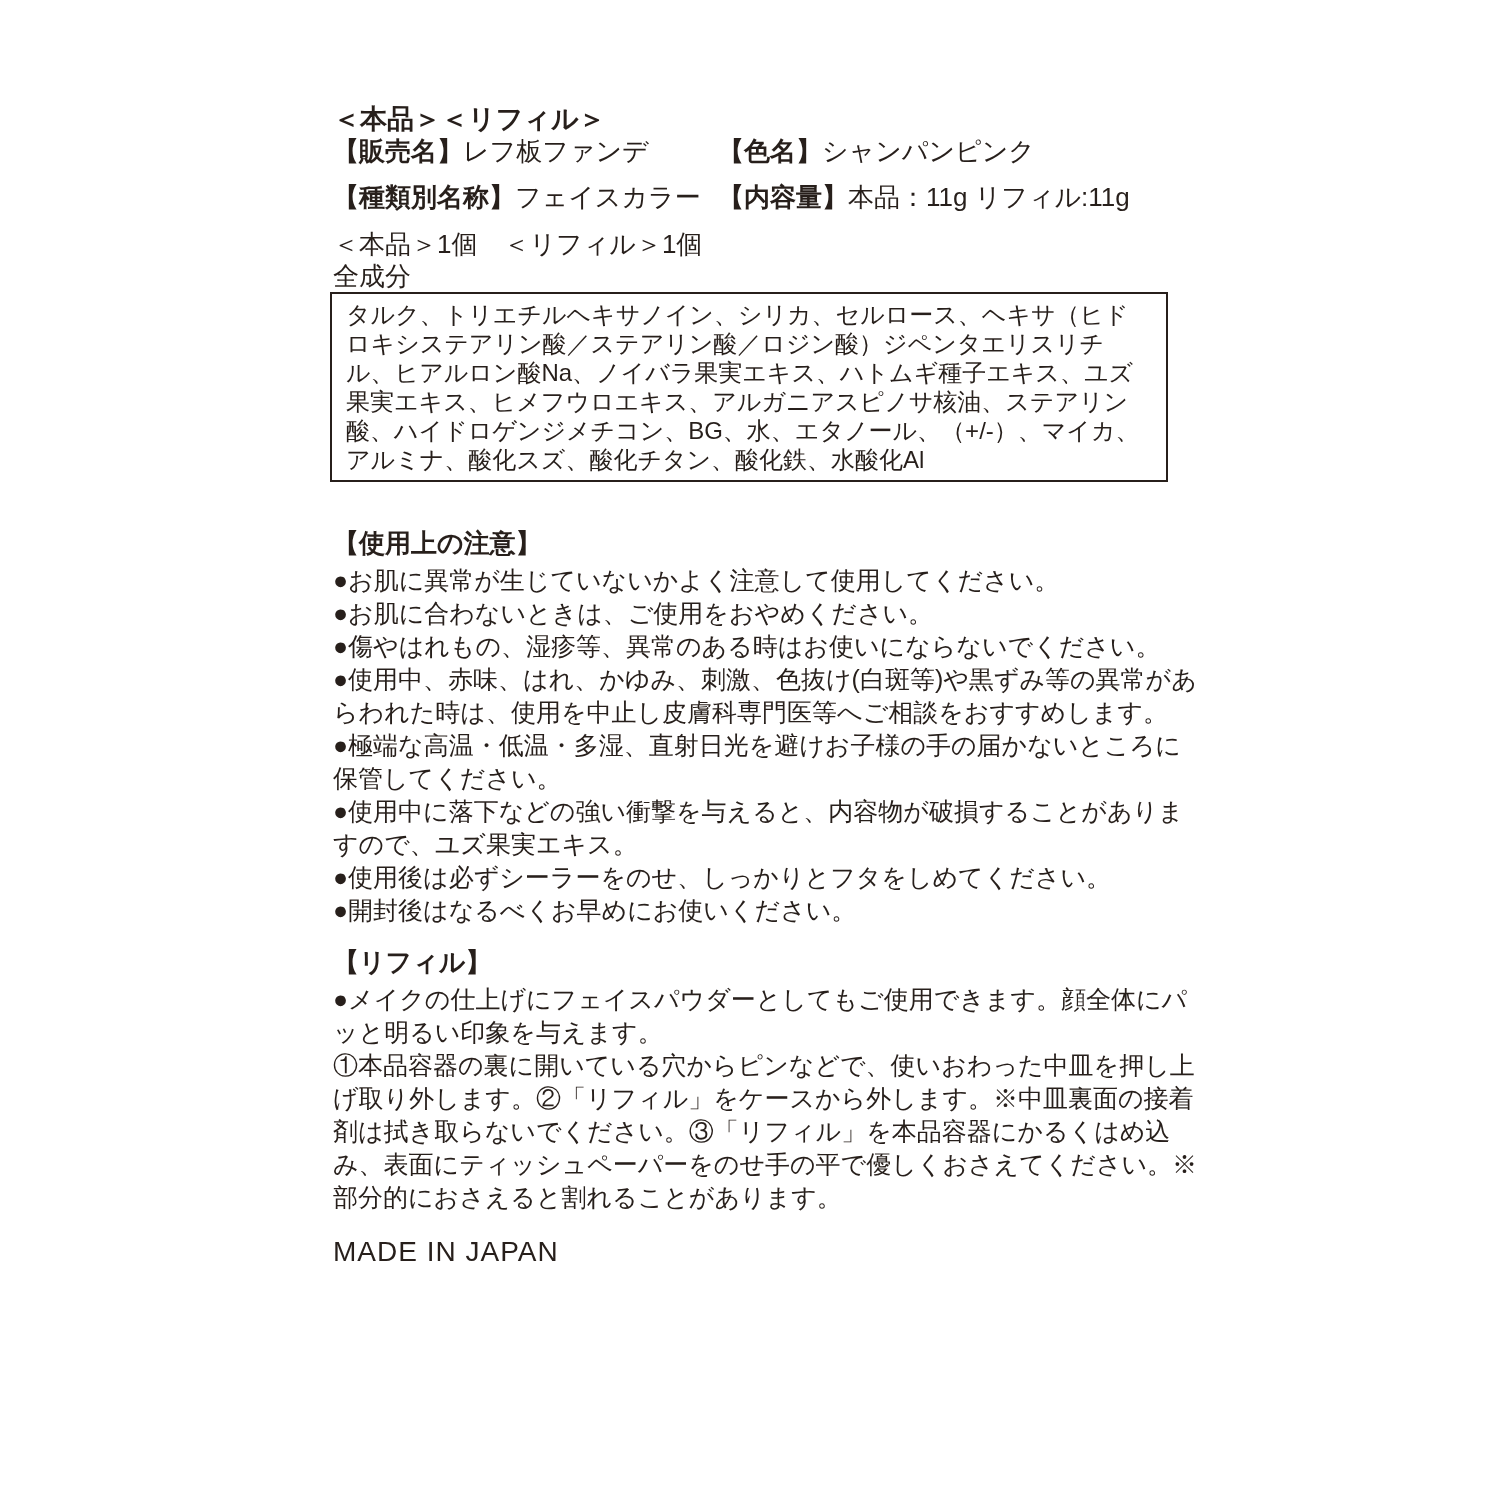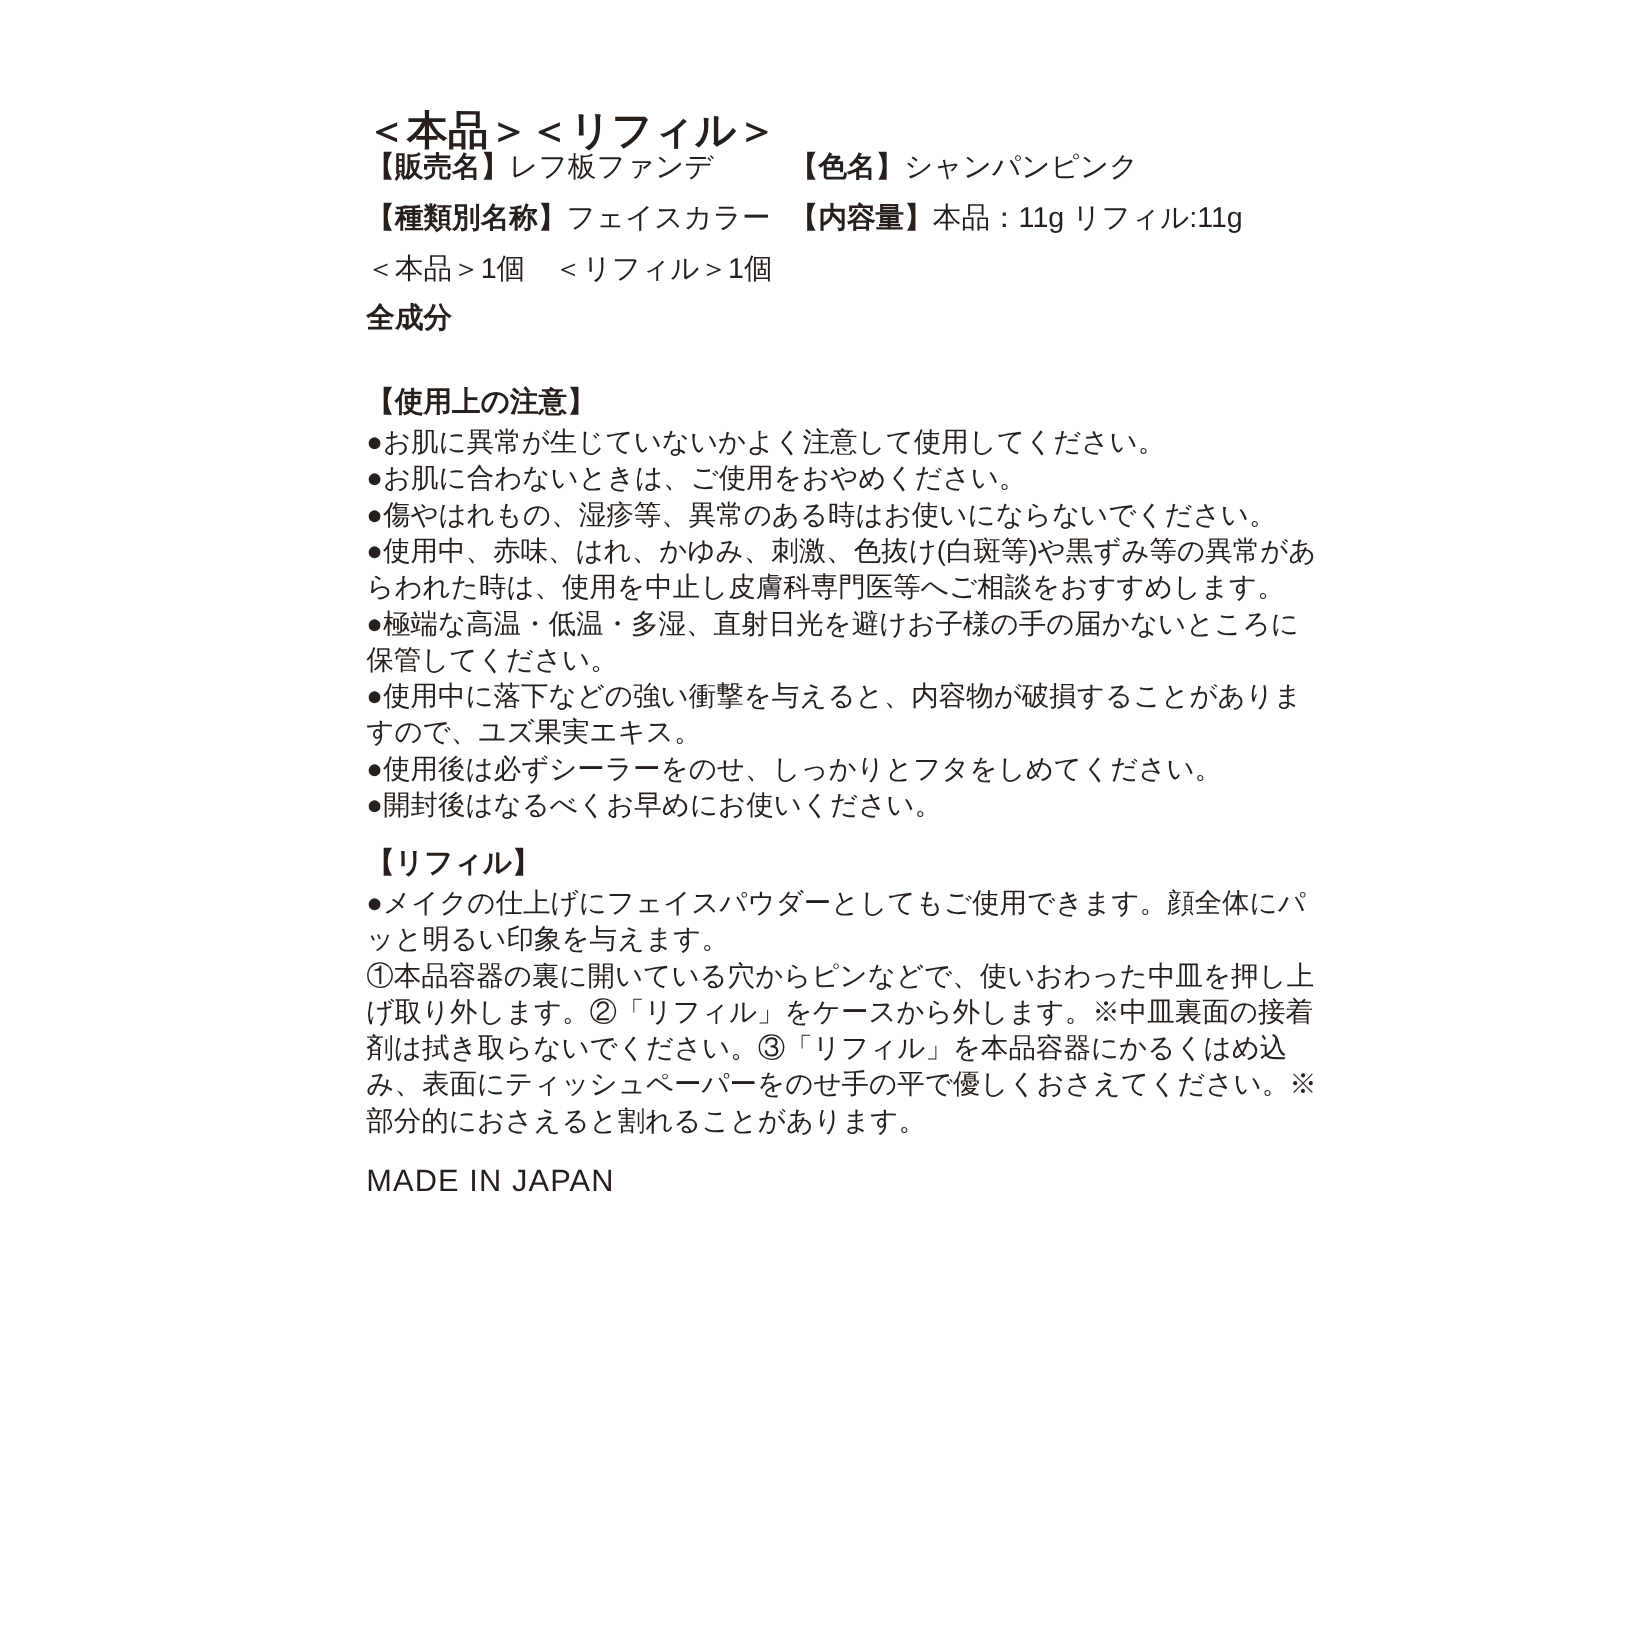--- a/index.html
+++ b/index.html
@@ -15,21 +15,21 @@
     color: #271f1b;
   }
   .content {
     position: absolute;
     left: 333px;
     top: 0;
     width: 872px;
     padding-top: 103px;
   }
   .variants-line {
-    font-size: 37px;
+    font-size: 27px;
     font-weight: 700;
     line-height: 32px;
   }
   .field-row {
     display: flex;
     font-size: 26px;
     line-height: 32px;
   }
   .field-row.row1 { margin-top: 0; }
   .field-row.row2 { margin-top: 14px; }
@@ -38,23 +38,23 @@
     flex: none;
   }
   .field-label { font-weight: 700; }
   .field-value { font-weight: 400; }
   .quantity-line {
     margin-top: 15px;
     font-size: 26px;
     line-height: 32px;
   }
   .ingredients-heading {
-    margin-top: 12px;
+    margin-top: 0;
     font-size: 26px;
-    font-weight: 700;
+    font-weight: 400;
     line-height: 32px;
   }
   .ingredients-box {
     box-sizing: border-box;
     width: 838px;
     margin-left: -3px;
     border: 2px solid #271f1b;
     padding: 6px 14px;
   }
   .ingredients-box p {
@@ -105,20 +105,23 @@
     </div>
     <div class="field-right">
       <span class="field-label">【内容量】</span><span class="field-value">本品：11g リフィル:11g</span>
     </div>
   </div>
 
   <div class="quantity-line">＜本品＞1個　＜リフィル＞1個</div>
 
   <div class="ingredients-heading">全成分</div>
 
+  <div class="ingredients-box">
+    <p>タルク、トリエチルヘキサノイン、シリカ、セルロース、ヘキサ（ヒドロキシステアリン酸／ステアリン酸／ロジン酸）ジペンタエリスリチル、ヒアルロン酸Na、ノイバラ果実エキス、ハトムギ種子エキス、ユズ果実エキス、ヒメフウロエキス、アルガニアスピノサ核油、ステアリン酸、ハイドロゲンジメチコン、BG、水、エタノール、（+/-）、マイカ、アルミナ、酸化スズ、酸化チタン、酸化鉄、水酸化Al</p>
+  </div>
 
   <div class="section-heading">【使用上の注意】</div>
 
   <div class="body-list">
     <p>●お肌に異常が生じていないかよく注意して使用してください。</p>
     <p>●お肌に合わないときは、ご使用をおやめください。</p>
     <p>●傷やはれもの、湿疹等、異常のある時はお使いにならないでください。</p>
     <p>●使用中、赤味、はれ、かゆみ、刺激、色抜け(白斑等)や黒ずみ等の異常があらわれた時は、使用を中止し皮膚科専門医等へご相談をおすすめします。</p>
     <p>●極端な高温・低温・多湿、直射日光を避けお子様の手の届かないところに保管してください。</p>
     <p>●使用中に落下などの強い衝撃を与えると、内容物が破損することがありますので、ユズ果実エキス。</p>

